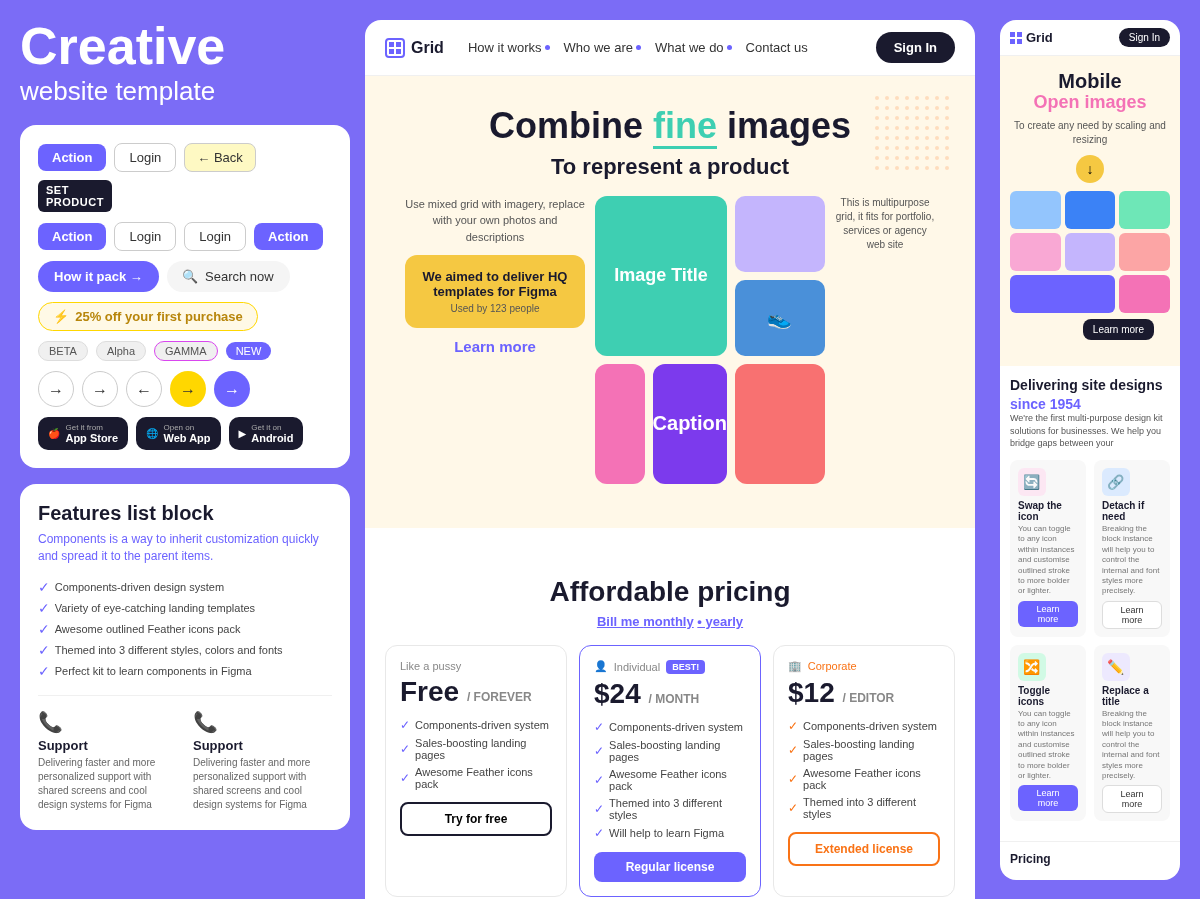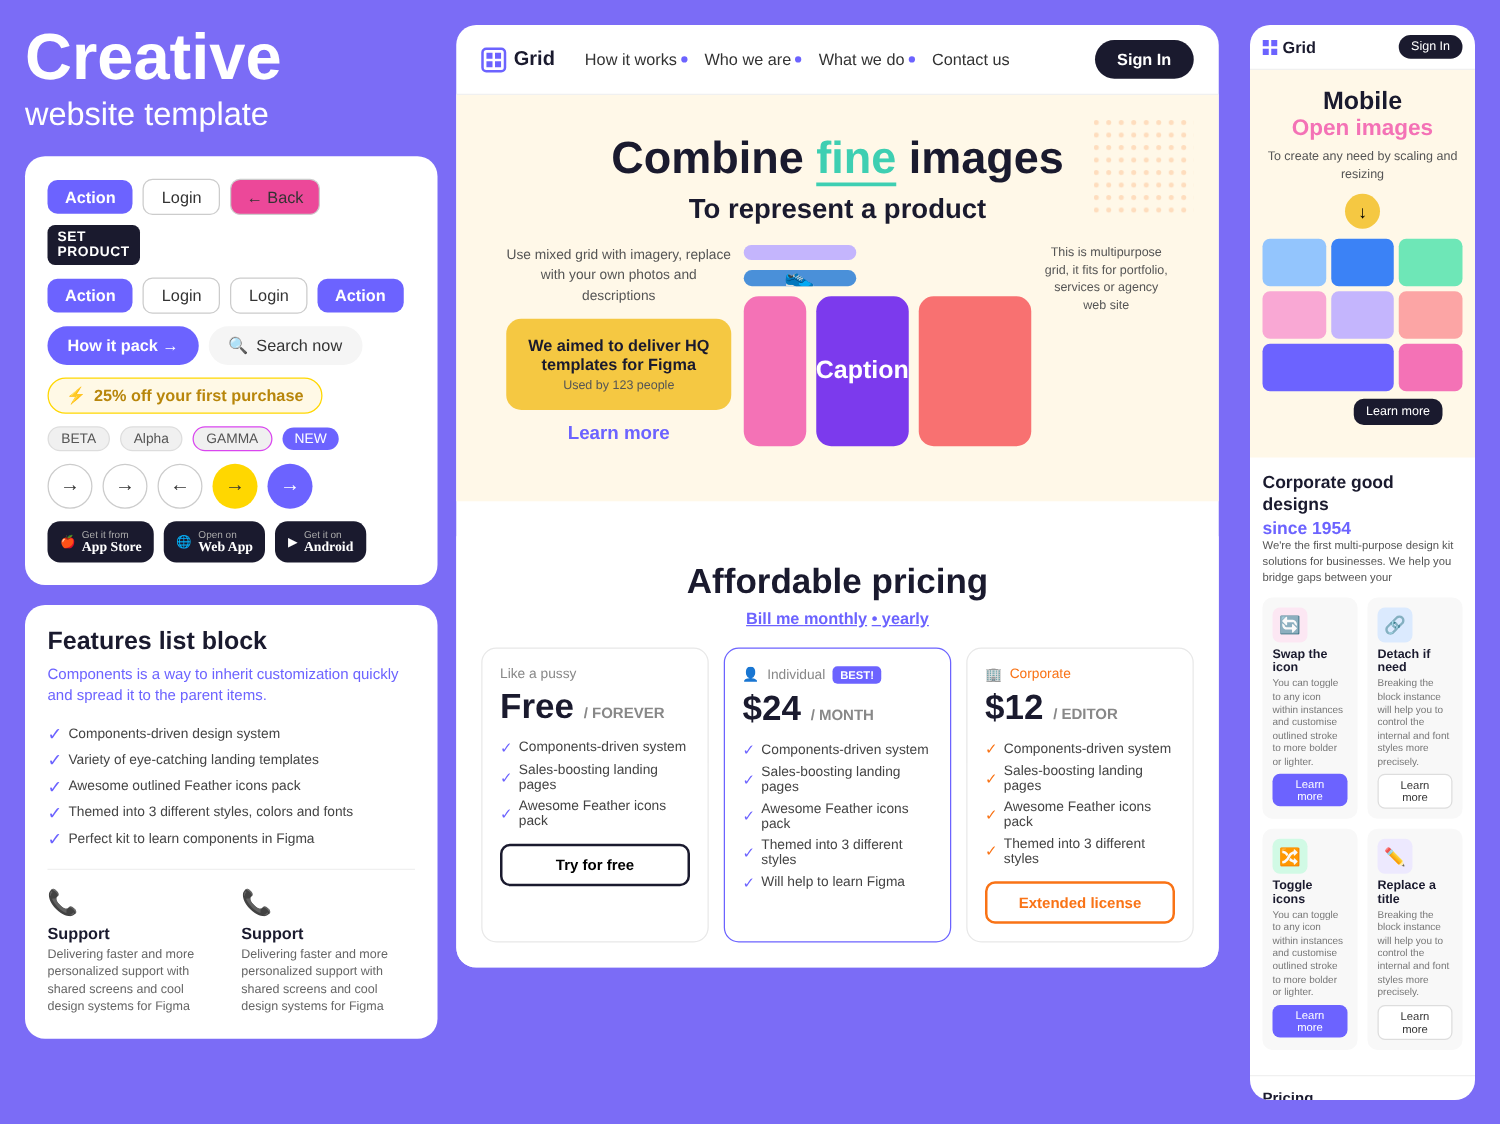--- a/index.html
+++ b/index.html
@@ -64,21 +64,21 @@
       background: white;
       color: #333;
       border: 1.5px solid #ccc;
       border-radius: 8px;
       padding: 6px 14px;
       font-size: 13px;
       font-weight: 500;
       cursor: pointer;
     }
     .btn-back {
-      background: #ec4899;
+      background: #fef9c3;
       color: #333;
       border: 1.5px solid #ccc;
       border-radius: 8px;
       padding: 6px 12px;
       font-size: 13px;
       display: flex;
       align-items: center;
       gap: 4px;
       cursor: pointer;
     }
@@ -176,21 +176,21 @@
       color: white;
       border-radius: 10px;
       padding: 6px 10px;
       font-size: 10px;
       display: flex;
       align-items: center;
       gap: 5px;
       cursor: pointer;
     }
     .store-btn .store-top { font-size: 8px; color: #aaa; }
-    .store-btn .store-main { font-size: 11px; font-weight: 600; font-family: Liberation Serif, serif; }
+    .store-btn .store-main { font-size: 11px; font-weight: 600; }
 
     
     .features-card {
       background: white;
       border-radius: 16px;
       padding: 18px;
     }
     .features-title {
       font-size: 20px;
       font-weight: 800;
@@ -868,20 +868,23 @@
       <div class="grid-left">
         <div class="grid-left-text">Use mixed grid with imagery, replace with your own photos and descriptions</div>
         <div class="yellow-card">
           <div class="yellow-card-title">We aimed to deliver HQ templates for Figma</div>
           <div class="yellow-card-sub">Used by 123 people</div>
         </div>
         <a class="learn-more-link">Learn more</a>
       </div>
       <div style="flex:1; display:flex; flex-direction:column; gap:8px;">
         <div style="display:flex; gap:8px;">
+          <div class="tile-green" style="flex:1; height:160px;">
+            <span>Image Title</span>
+          </div>
           <div style="display:flex; flex-direction:column; gap:8px; width:90px;">
             <div class="tile-lavender" style="flex:1; border-radius:10px;"></div>
             <div class="tile-blue-right" style="flex:1; border-radius:10px; background:#4A90D9;">👟</div>
           </div>
         </div>
         <div style="display:flex; gap:8px;">
           <div class="tile-pink" style="flex:1; border-radius:12px;"></div>
           <div class="tile-purple-big" style="flex:1; border-radius:12px;">
             <span>Caption</span>
           </div>
@@ -947,20 +950,21 @@
             </li>
           <li>
               <span class="pf-check">✓</span>
               <span>Themed into 3 different styles</span>
             </li>
           <li>
               <span class="pf-check">✓</span>
               <span>Will help to learn Figma</span>
             </li>
         </ul>
+        <button class="pricing-btn-filled">Regular license</button>
       </div>
 
       <div class="pricing-card">
         <div class="pricing-tier corporate-tier">
           <span>🏢</span>
             <span>Corporate</span>
         </div>
         <div class="pricing-price">
           <span>$12</span> <span style="font-size:12px; color:#888;">/ EDITOR</span>
         </div>
@@ -1018,21 +1022,21 @@
       <div style="background:#FCA5A5; border-radius:6px; height:38px;"></div>
       <div style="background:#6C63FF; border-radius:6px; height:38px; grid-column:1/3;"></div>
       <div style="background:#F472B6; border-radius:6px; height:38px;"></div>
     </div>
     <div style="text-align:right; padding-right:8px; margin-bottom:4px;">
       <button class="right-learn-more">Learn more</button>
     </div>
   </div>
 
   <div class="right-body">
-    <div class="right-section-title">Corporate good designs</div>
+    <div class="right-section-title">Delivering site designs</div>
     <div class="right-section-accent">since 1954</div>
     <div class="right-section-desc">We're the first multi-purpose design kit solutions for businesses. We help you bridge gaps between  your</div>
 
     <div class="right-icon-grid">
       <div class="right-icon-card">
         <div class="right-icon-img icon-pink-bg">🔄</div>
         <div class="right-icon-name">Swap the icon</div>
         <div class="right-icon-desc">You can toggle to any icon within instances and customise outlined stroke to more bolder or lighter.</div>
         <button class="right-learn-btn">Learn more</button>
       </div>

